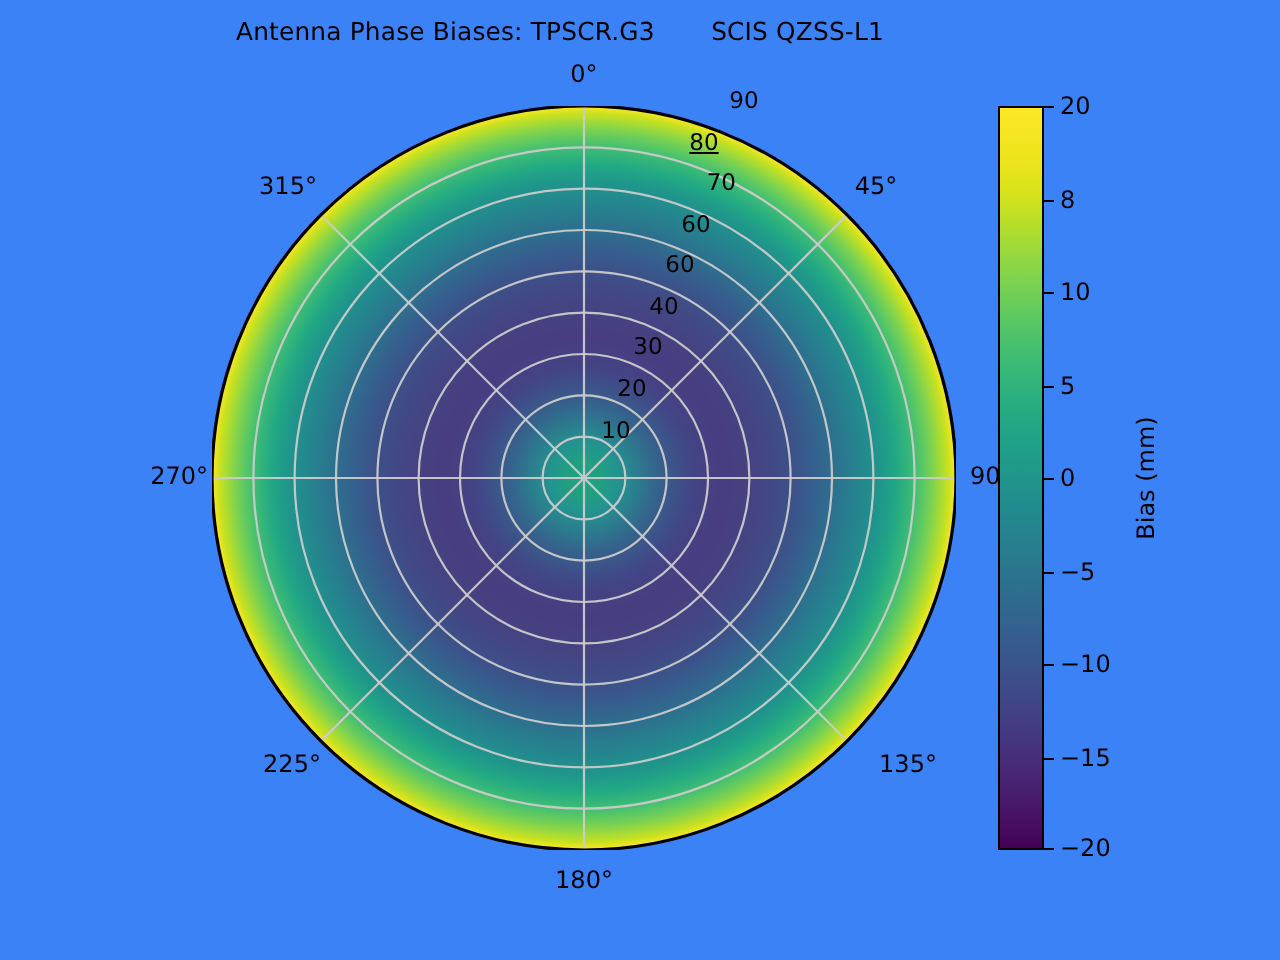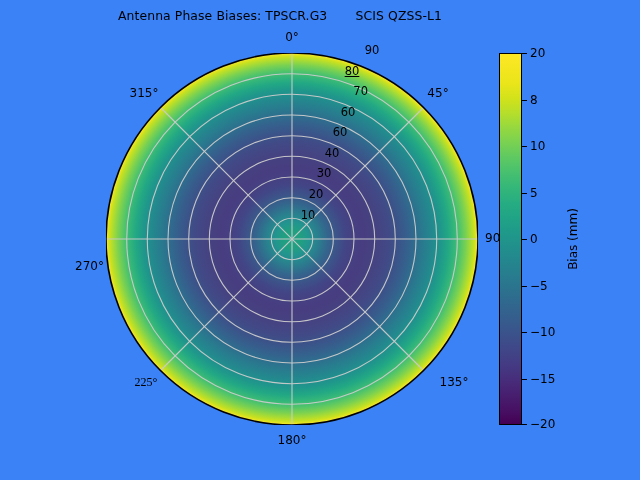--- a/index.html
+++ b/index.html
@@ -200,22 +200,22 @@
       </g>
 
       <circle cx="186" cy="186" r="186" fill="none" stroke="#000000" stroke-width="1.6"></circle>
     </svg>
 
     <div class="ang-label" style="left:171px; top:-23px; width:30px;">0°</div>
     <div class="ang-label" style="left:316px; top:33px; width:32px;">45°</div>
     <div class="ang-label" style="left:379px; top:178px; width:32px; text-align:left;">90°</div>
     <div class="ang-label" style="left:304px; top:322px; width:40px;margin-left:24px;">135°</div>
     <div class="ang-label" style="left:164px; top:380px; width:44px;">180°</div>
-    <div class="ang-label" style="left:18px; top:322px; width:44px;font-family:Liberation Serif, serif;">225°</div>
-    <div class="ang-label" style="left:-46px; top:178px; width:44px; text-align:right;margin-top:28px;">270°</div>
+    <div class="ang-label" style="left:18px; top:322px; width:44px;">225°</div>
+    <div class="ang-label" style="left:-46px; top:178px; width:44px; text-align:right;">270°</div>
     <div class="ang-label" style="left:16px; top:33px; width:44px;">315°</div>
 
     <div class="rad-label" style="left:190px; top:155px; width:24px;">10</div>
     <div class="rad-label" style="left:198px; top:134px; width:24px;">20</div>
     <div class="rad-label" style="left:206px; top:113px; width:24px;">30</div>
     <div class="rad-label" style="left:214px; top:93px; width:24px;">40</div>
     <div class="rad-label" style="left:222px; top:72px; width:24px;">60</div>
     <div class="rad-label" style="left:230px; top:52px; width:24px;">60</div>
     <div class="rad-label" style="left:238px; top:31px; width:24px;text-align:right;">70</div>
     <div class="rad-label" style="left:234px; top:11px; width:24px;text-decoration:underline;">80</div>

